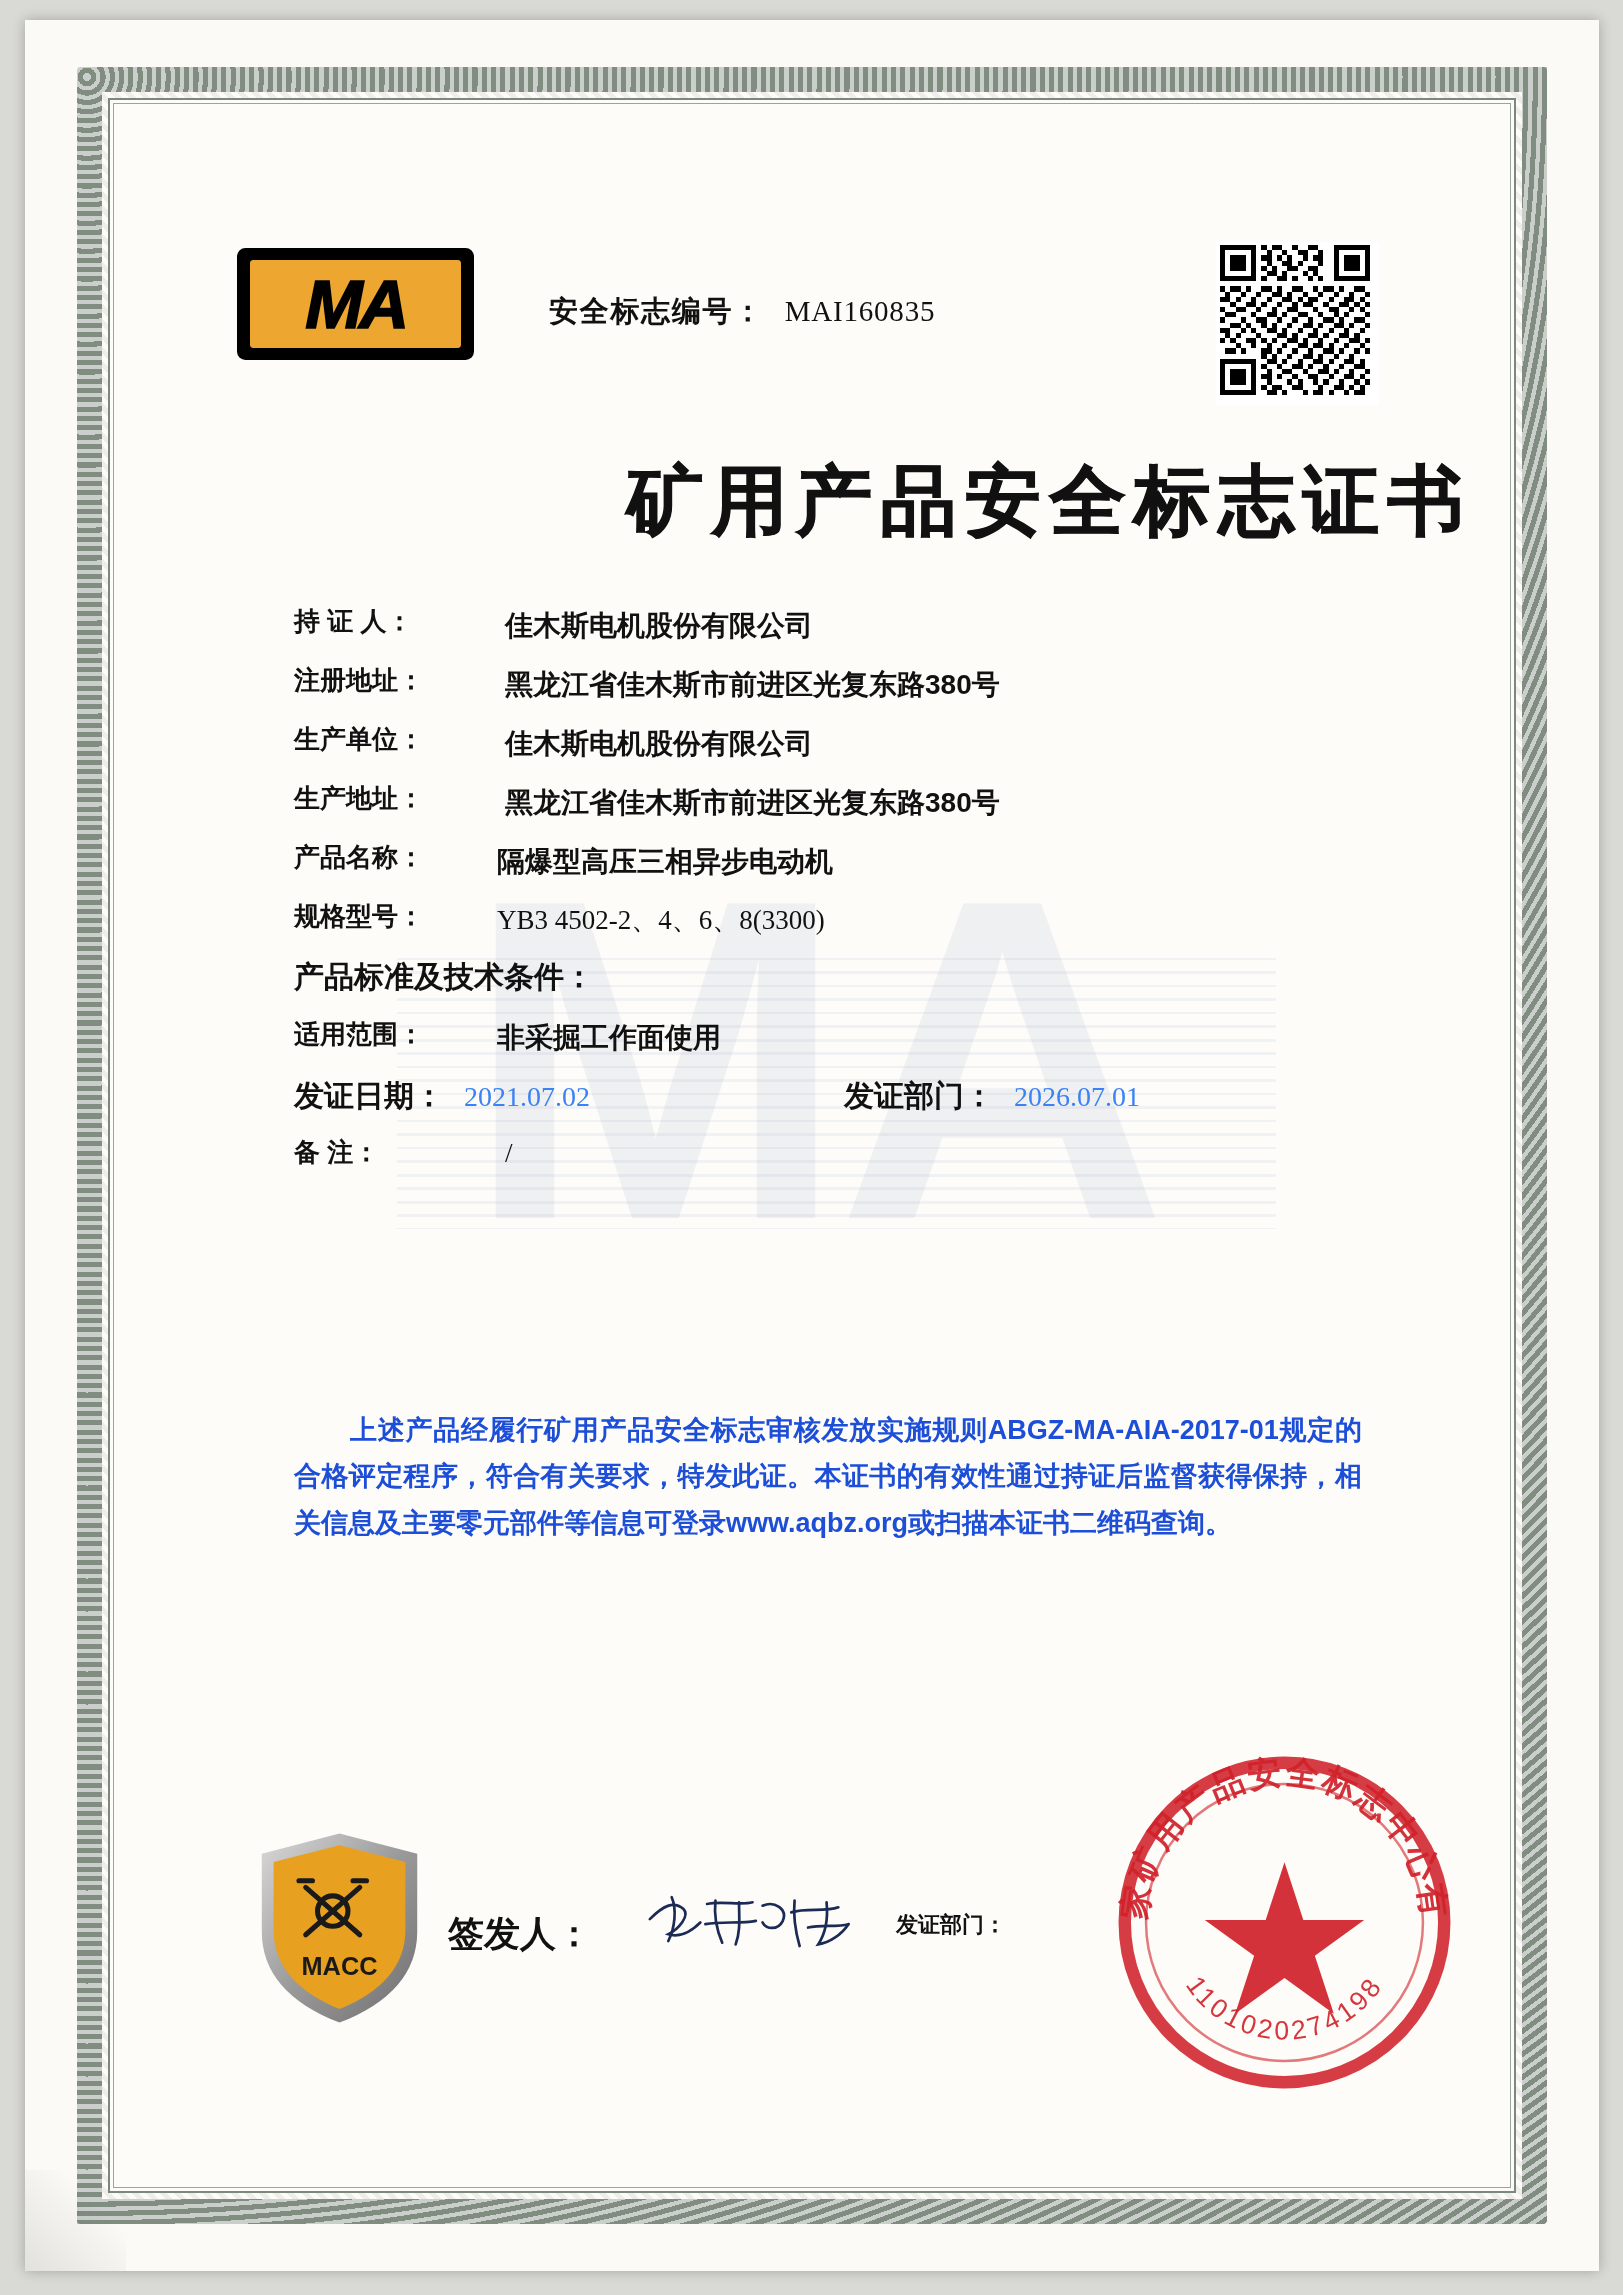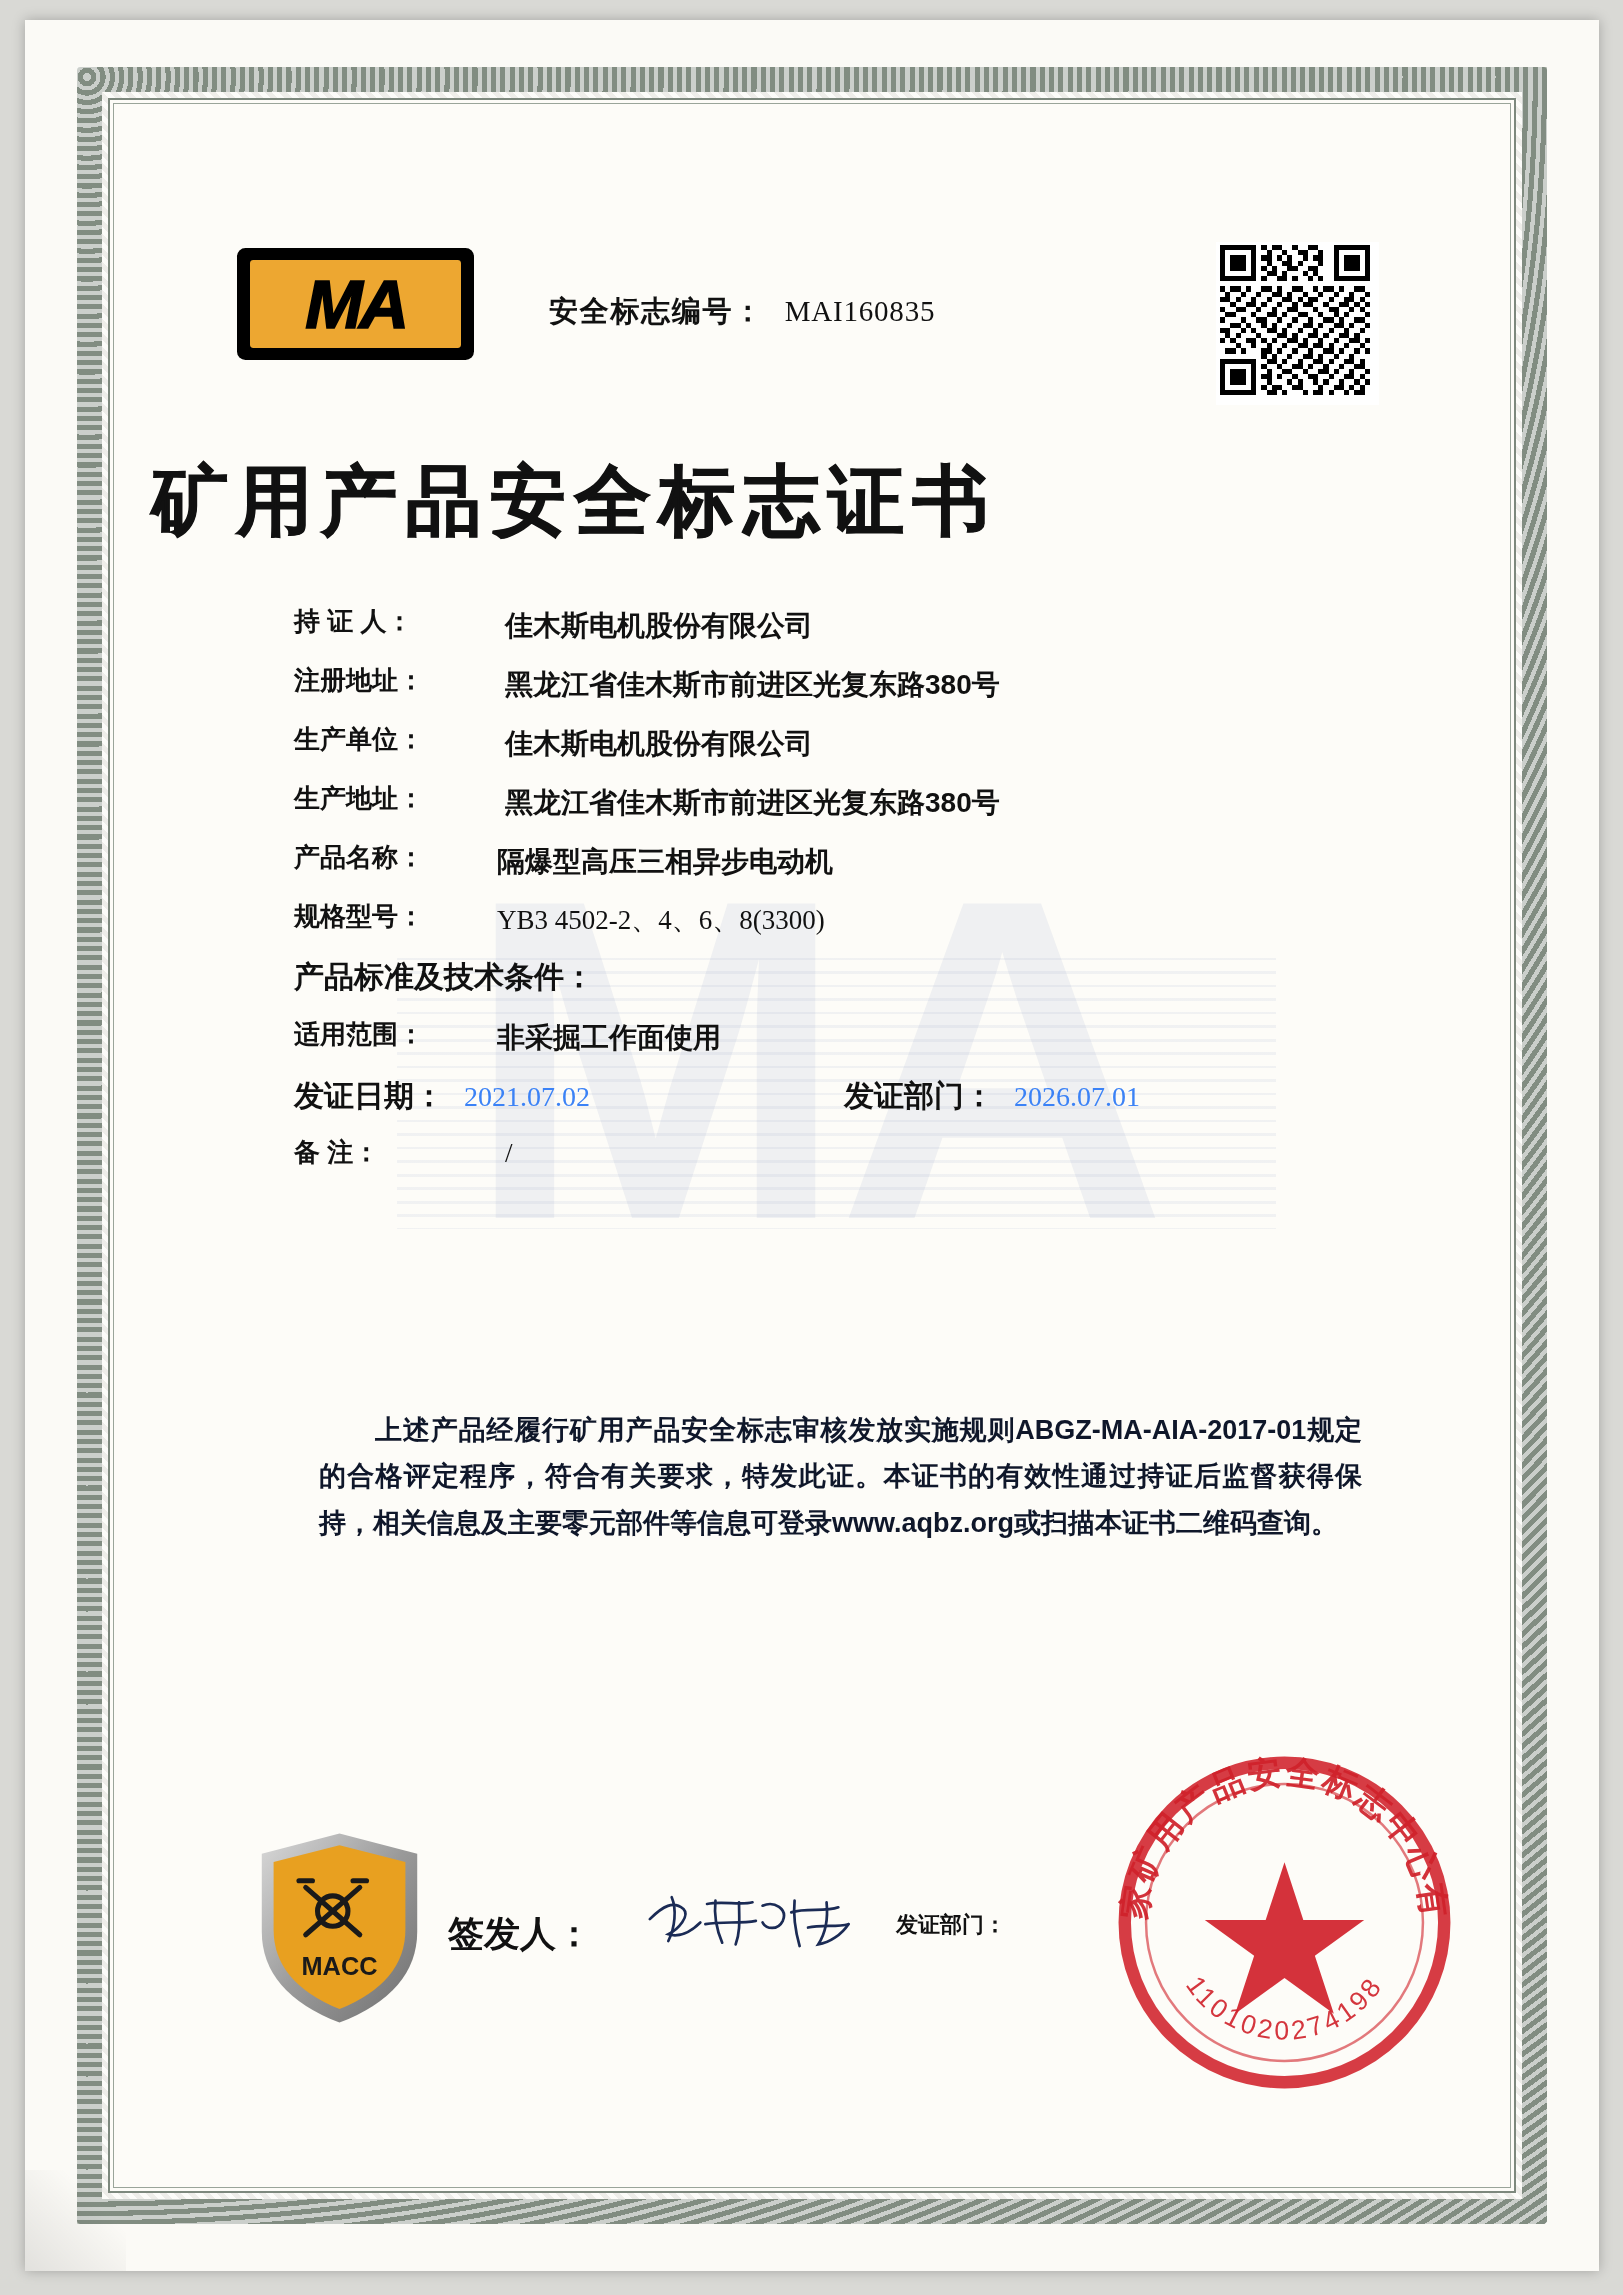--- a/index.html
+++ b/index.html
@@ -171,21 +171,21 @@
     padding: 3.4px;
   }
   .qr svg { display: block; }
 
   
   .title {
     position: absolute;
     left: 0;
     right: 0;
     top: 304px;
-    text-align: left;
+    text-align: right;
     font-family: Liberation Mono, monospace;
     font-weight: bold;
     font-size: 76px;
     letter-spacing: 8.5px;
     color: #111;
     -webkit-text-stroke: 1px #111;
   }
 
   
   .fields {
@@ -259,24 +259,23 @@
   
   .para {
     position: absolute;
     left: 142px;
     right: 110px;
     top: 1260px;
     font-family: "Liberation Sans", sans-serif;
     font-weight: bold;
     font-size: 27px;
     line-height: 1.72;
-    color: #0f172a;
+    color: #1d4ed8;
     text-align: justify;
     text-indent: 56px;
-    margin-left: 25px;
   }
 
   
   .macc-shield {
     position: absolute;
     left: 103px;
     top: 1683px;
     width: 169px;
     height: 196px;
   }

